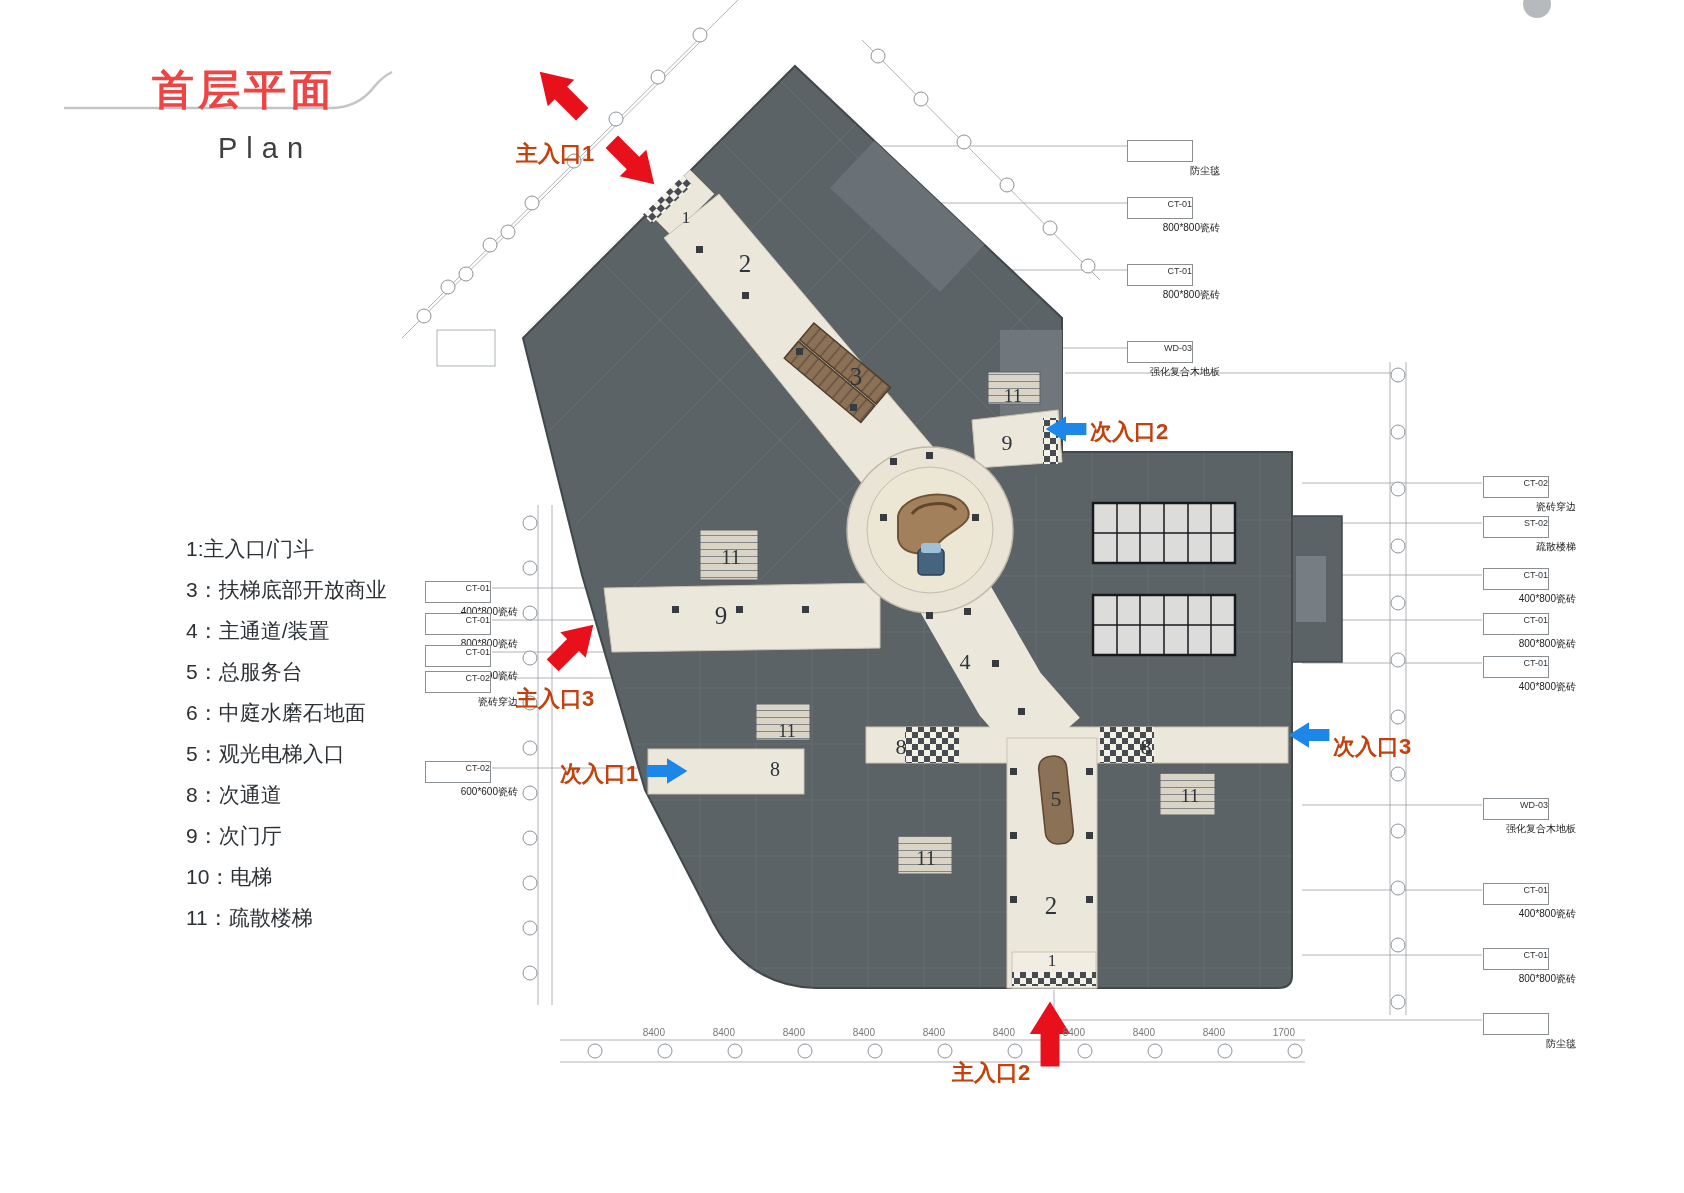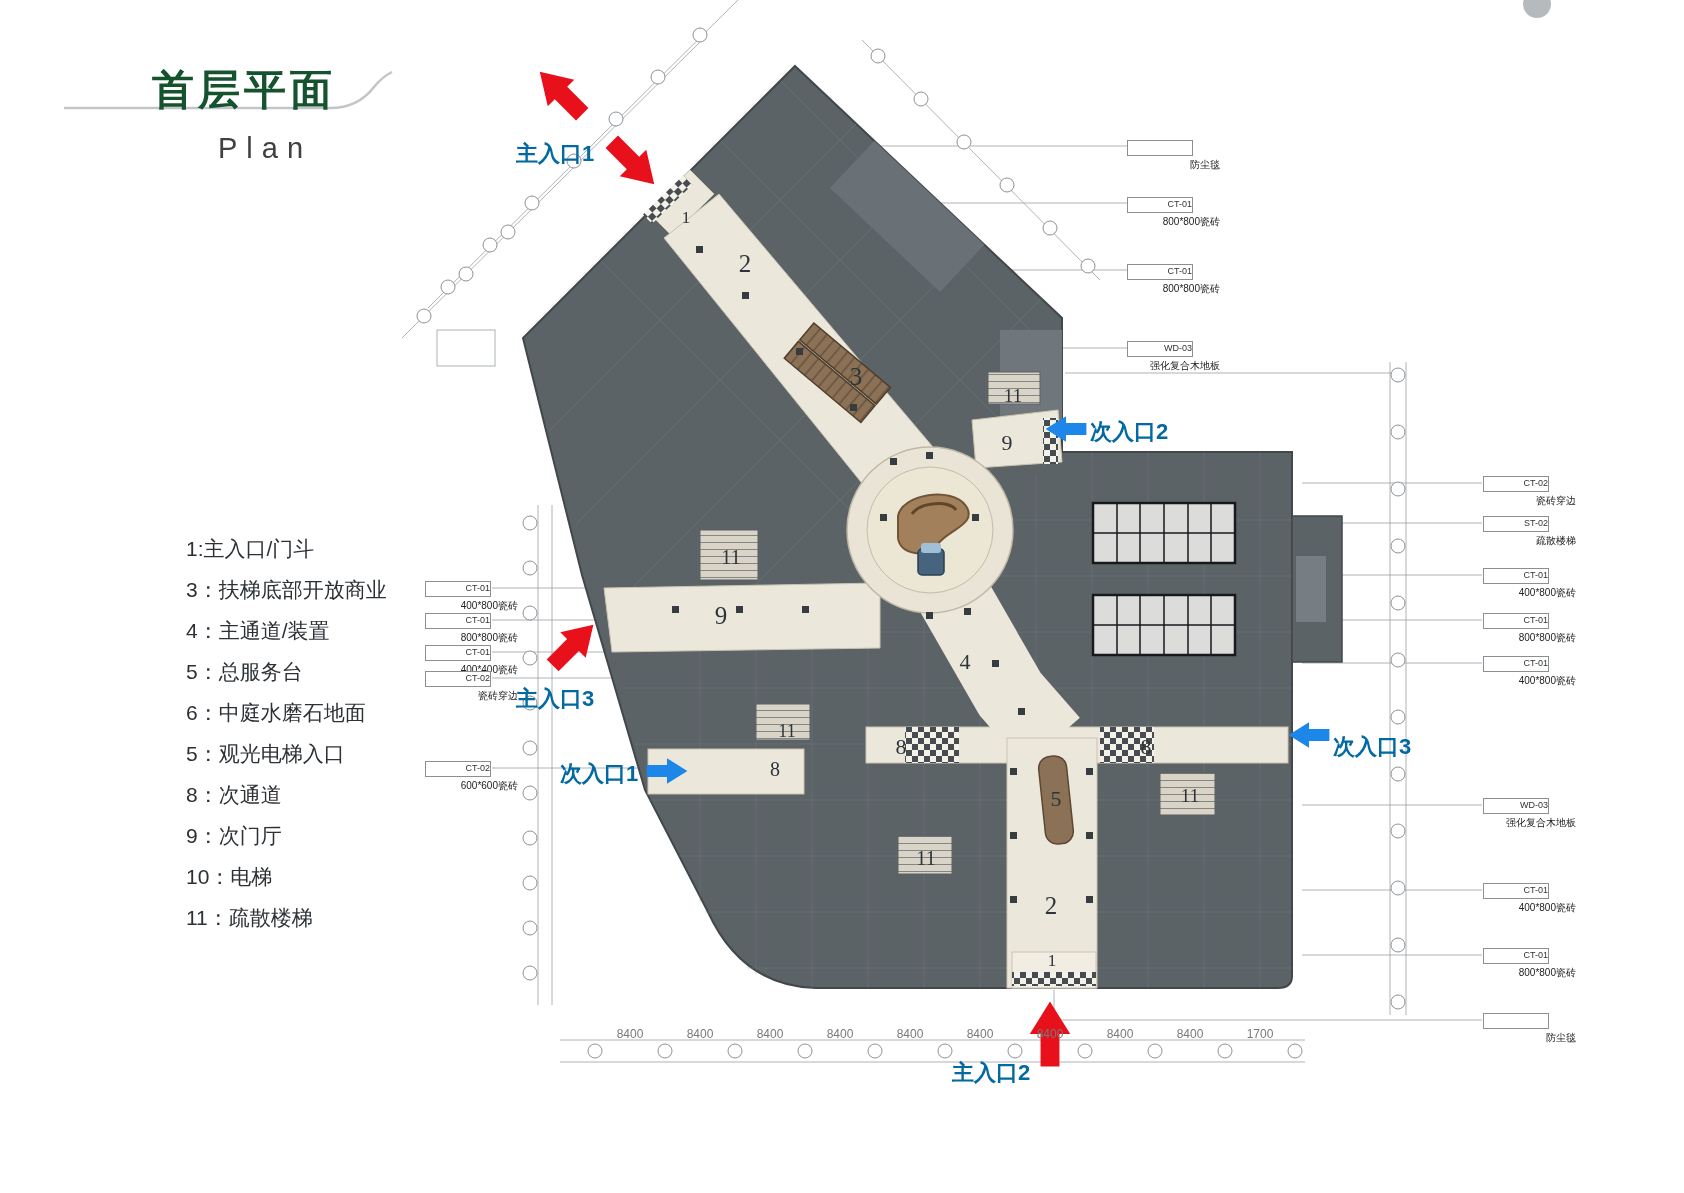--- a/index.html
+++ b/index.html
@@ -1,30 +1,30 @@
 <!DOCTYPE html>
 <html><head>
 <meta charset="utf-8">
 <style>
   * {margin:0; padding:0; box-sizing:border-box;}
   html,body {width:1684px; height:1193px; background:#ffffff; font-family:"Liberation Sans",sans-serif; overflow:hidden;}
   .canvas {position:absolute; left:0; top:0; width:1684px; height:1193px;}
   svg.plan {position:absolute; left:0; top:0;}
   .title-block {position:absolute; left:152px; top:62px;}
-  .title-block h1 {font-size:42px; font-weight:700; color:#14532d; letter-spacing:4px;}
+  .title-block h1 {font-size:42px; font-weight:700; color:#ef4444; letter-spacing:4px;}
   .subtitle {margin:14px 0 0 66px; font-size:29px; color:#404040; letter-spacing:9px;}
   .legend {position:absolute; left:186px; top:528px; list-style:none;}
   .legend li {font-size:21px; color:#2c3136; line-height:41px; font-weight:400; white-space:nowrap;}
-  .ent {position:absolute; font-size:22px; font-weight:700; color:#0369a1; white-space:nowrap;text-align:right;}
+  .ent {position:absolute; font-size:22px; font-weight:700; color:#c2410c; white-space:nowrap;text-align:right;}
   .pl {position:absolute; transform:translate(-50%,-50%); font-family:"Liberation Serif",serif; color:#2e343a; font-weight:500;}
   .callout {position:absolute; transform:translateX(-50%); width:120px; text-align:right;}
-  .code-box {display:block; margin:0 auto; width:66px; height:16px; line-height:12px; border:1px solid #8a8f93; background:#fff; font-size:9px; color:#333;}
+  .code-box {display:block; margin:0 auto; width:66px; height:22px; line-height:12px; border:1px solid #8a8f93; background:#fff; font-size:9px; color:#333;}
   .co-desc {display:block; margin-top:2px; font-size:10px; color:#222; white-space:nowrap;}
   .dims-row {position:absolute; left:595px; top:1027px; width:700px; display:flex;}
-  .dims-row span {flex:1; text-align:center; font-size:12px; color:#77797c;}
+  .dims-row span {flex:1; text-align:right; font-size:10px; color:#77797c;}
 </style>
 </head>
 <body>
 
 <div class="canvas">
 
 <svg class="plan" width="1684" height="1193" viewBox="0 0 1684 1193">
   <defs>
     <pattern id="checker" width="12" height="12" patternUnits="userSpaceOnUse">
       <rect width="12" height="12" fill="#f4f1e8"></rect>

